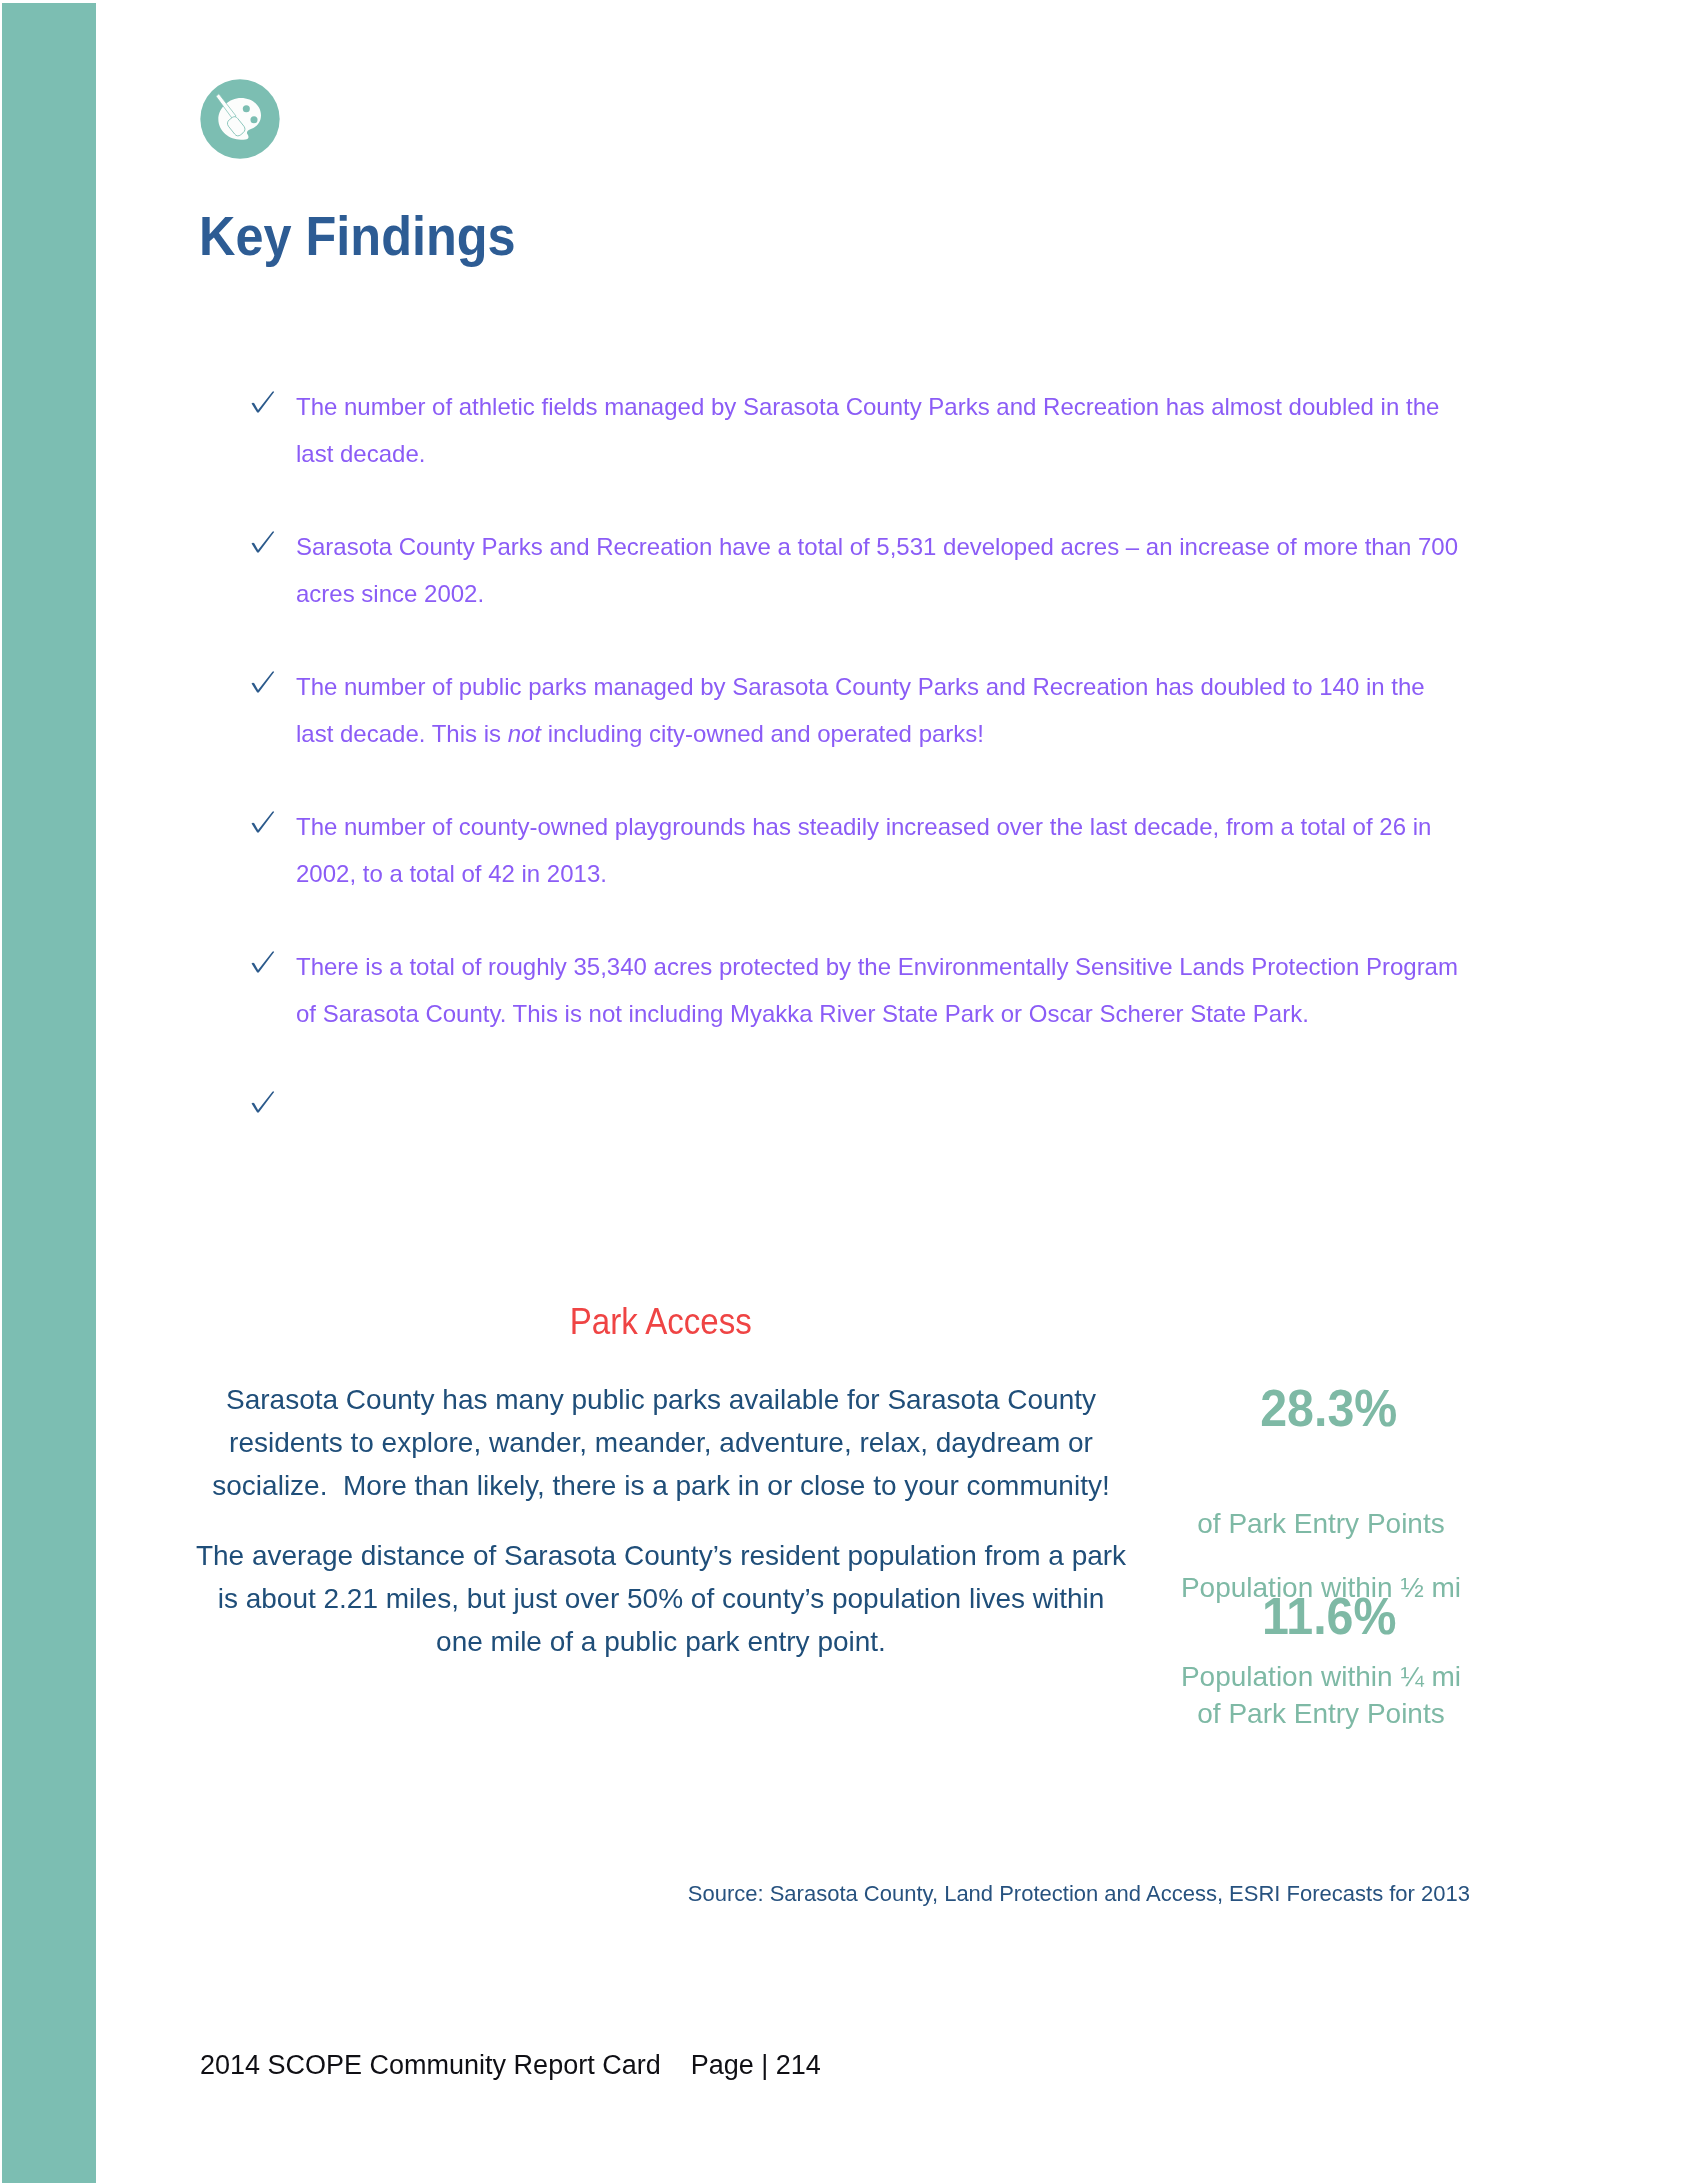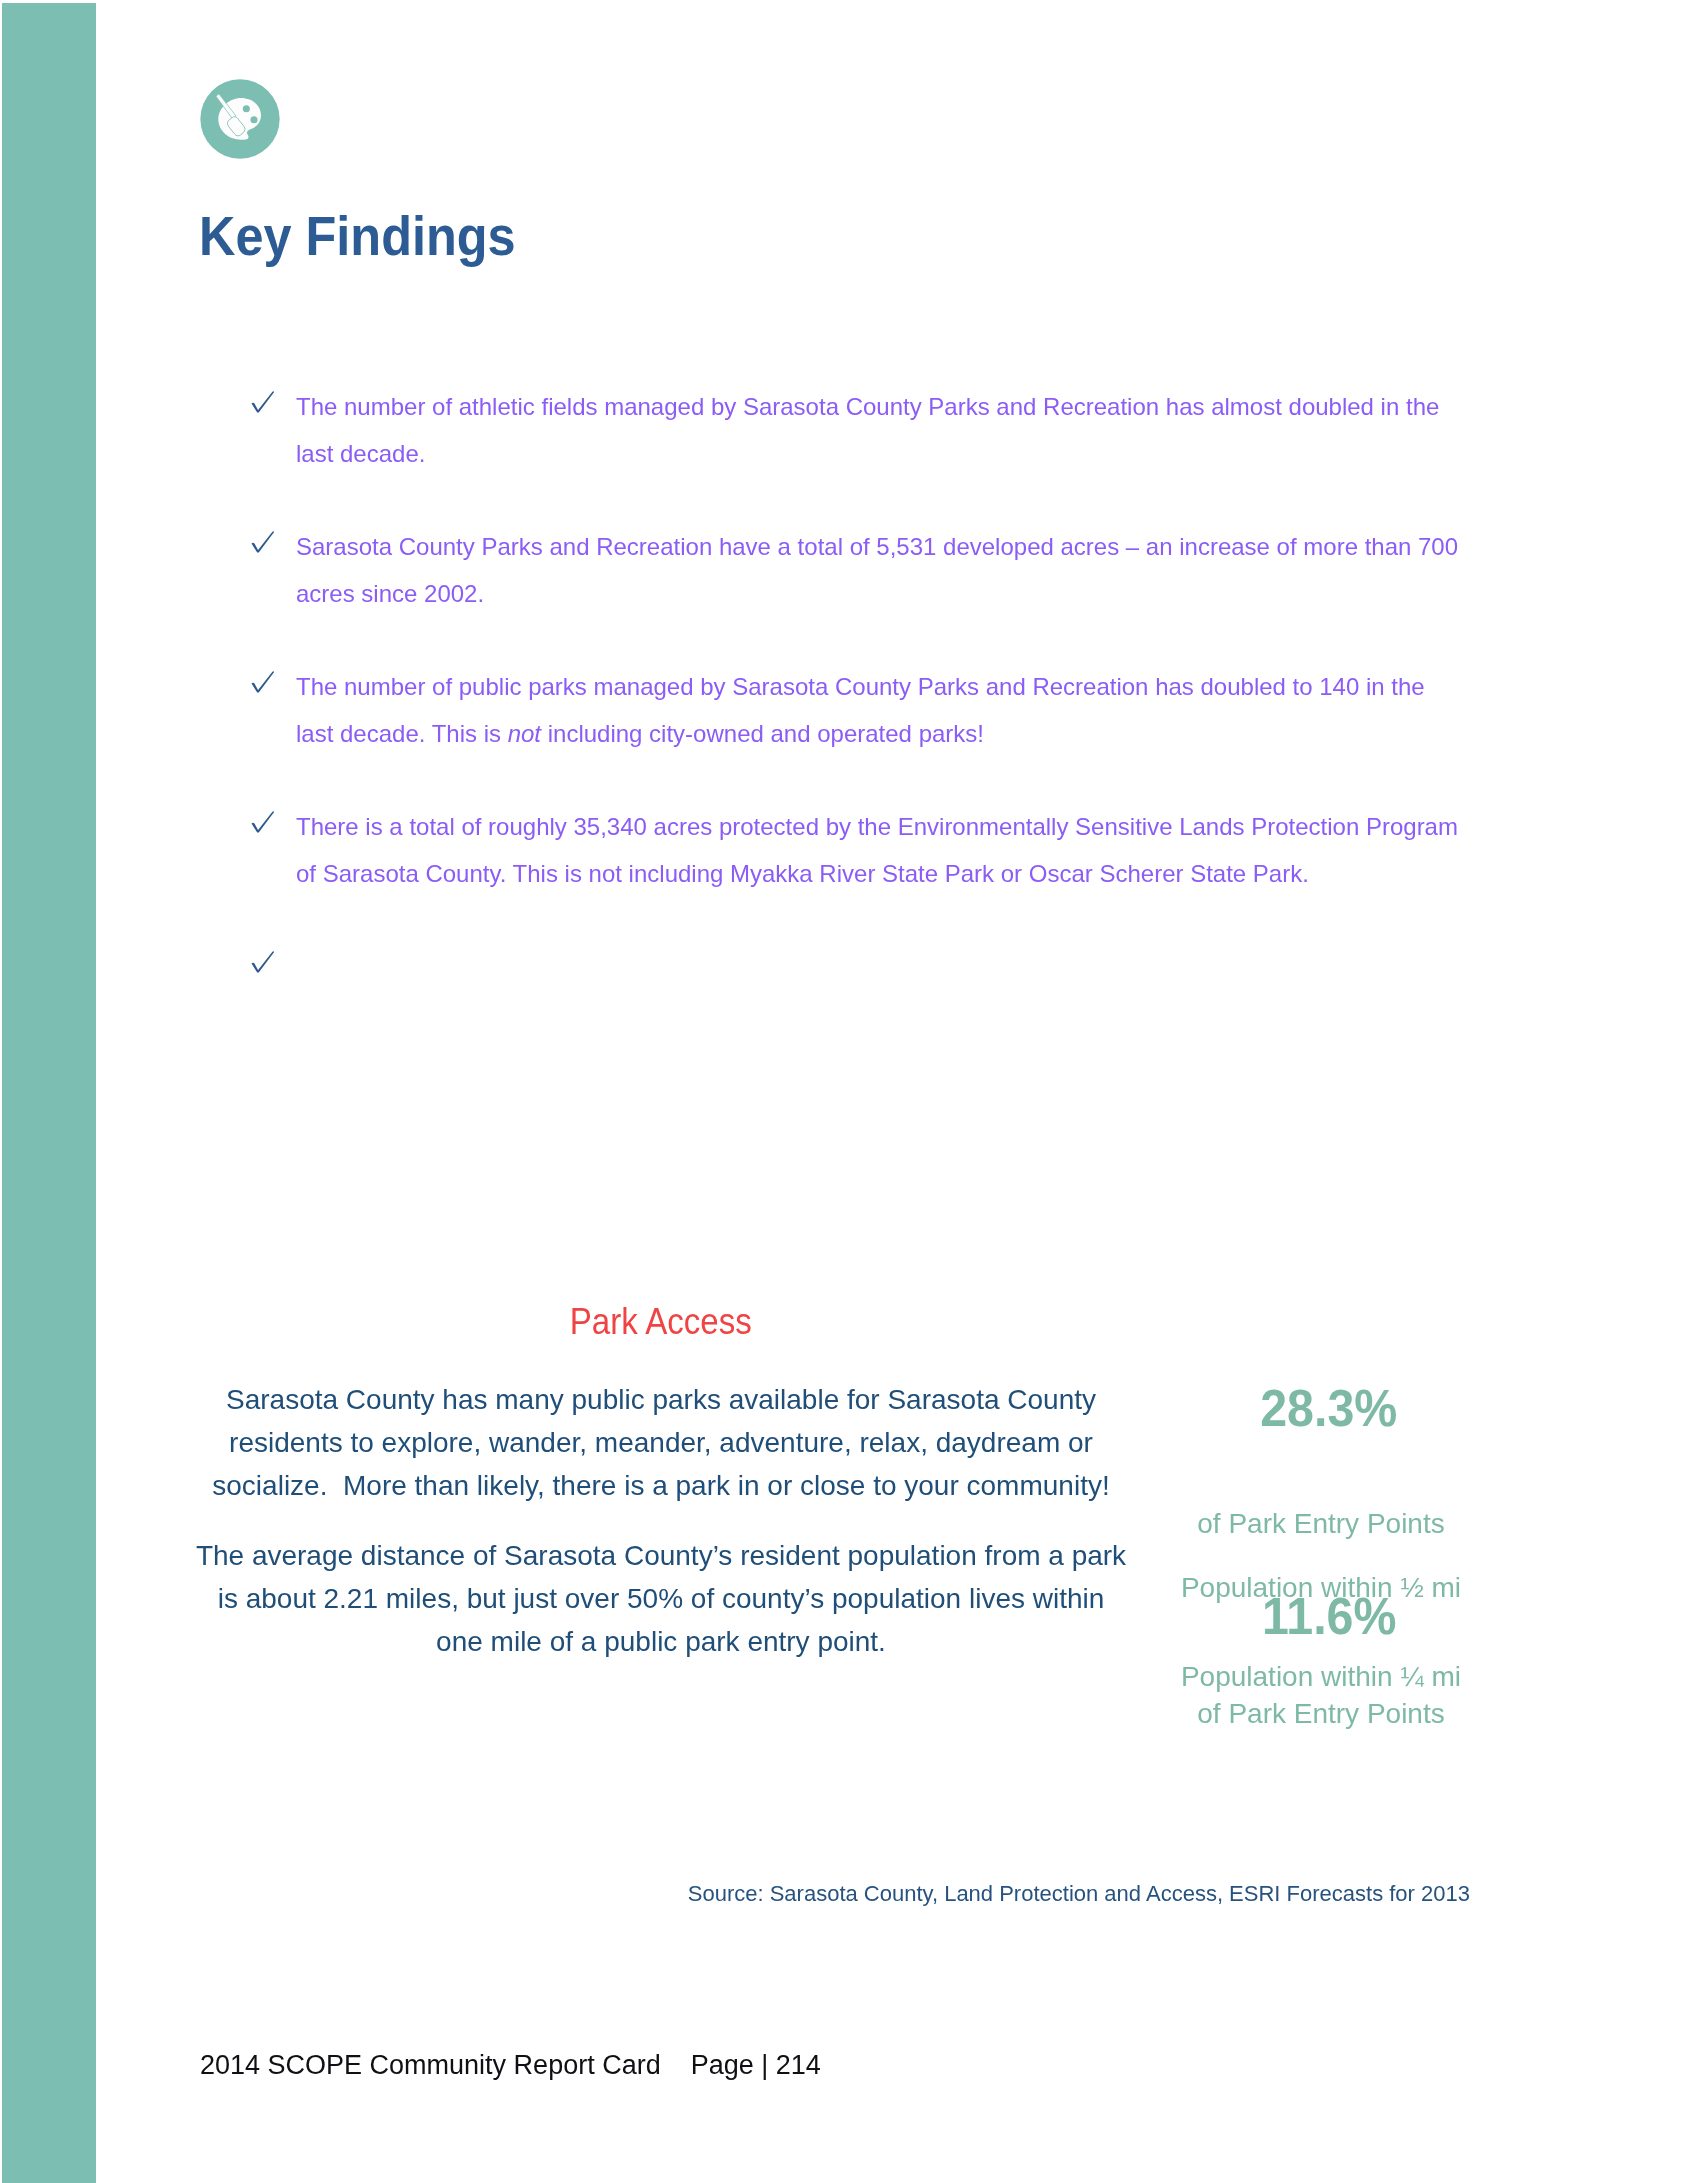--- a/index.html
+++ b/index.html
@@ -137,20 +137,23 @@
             <path d="M0.6 18.9 L2.5 17.8 C3.9 17.3 4.9 18.6 5.8 20.2 L10.4 28.5 L31.9 1.0 L33.5 0.3 L34.5 1.5 L11.4 32.4 L9.1 32.4 Z" fill="#2c5a8c"></path>
           </svg></span><span class="btext">The number of athletic fields managed by Sarasota County Parks and Recreation has almost doubled in the last decade.</span></div>
       <div class="bullet"><span class="chk"><svg viewBox="0 0 35 33" width="23.6" height="22">
             <path d="M0.6 18.9 L2.5 17.8 C3.9 17.3 4.9 18.6 5.8 20.2 L10.4 28.5 L31.9 1.0 L33.5 0.3 L34.5 1.5 L11.4 32.4 L9.1 32.4 Z" fill="#2c5a8c"></path>
           </svg></span><span class="btext">Sarasota County Parks and Recreation have a total of 5,531 developed acres – an increase of more than 700 acres since 2002.</span></div>
       <div class="bullet"><span class="chk"><svg viewBox="0 0 35 33" width="23.6" height="22">
             <path d="M0.6 18.9 L2.5 17.8 C3.9 17.3 4.9 18.6 5.8 20.2 L10.4 28.5 L31.9 1.0 L33.5 0.3 L34.5 1.5 L11.4 32.4 L9.1 32.4 Z" fill="#2c5a8c"></path>
           </svg></span><span class="btext">The number of public parks managed by Sarasota County Parks and Recreation has doubled to 140 in the last decade. This is <i>not</i> including city-owned and operated parks!</span></div>
       <div class="bullet"><span class="chk"><svg viewBox="0 0 35 33" width="23.6" height="22">
             <path d="M0.6 18.9 L2.5 17.8 C3.9 17.3 4.9 18.6 5.8 20.2 L10.4 28.5 L31.9 1.0 L33.5 0.3 L34.5 1.5 L11.4 32.4 L9.1 32.4 Z" fill="#2c5a8c"></path>
+          </svg></span><span class="btext">The number of county-owned playgrounds has steadily increased over the last decade, from a total of 26 in 2002, to a total of 42 in 2013.</span></div>
+      <div class="bullet"><span class="chk"><svg viewBox="0 0 35 33" width="23.6" height="22">
+            <path d="M0.6 18.9 L2.5 17.8 C3.9 17.3 4.9 18.6 5.8 20.2 L10.4 28.5 L31.9 1.0 L33.5 0.3 L34.5 1.5 L11.4 32.4 L9.1 32.4 Z" fill="#2c5a8c"></path>
           </svg></span><span class="btext">There is a total of roughly 35,340 acres protected by the Environmentally Sensitive Lands Protection Program of Sarasota County. This is not including Myakka River State Park or Oscar Scherer State Park.</span></div>
       <div class="bullet"><span class="chk"><svg viewBox="0 0 35 33" width="23.6" height="22">
             <path d="M0.6 18.9 L2.5 17.8 C3.9 17.3 4.9 18.6 5.8 20.2 L10.4 28.5 L31.9 1.0 L33.5 0.3 L34.5 1.5 L11.4 32.4 L9.1 32.4 Z" fill="#2c5a8c"></path>
           </svg></span></div>
     </div>
 
   <div class="pa-title"><span>Park Access</span></div>
 
   <div class="pa-col">
     <p>Sarasota County has many public parks available for Sarasota County residents to explore, wander, meander, adventure, relax, daydream or socialize.  More than likely, there is a park in or close to your community!</p>

